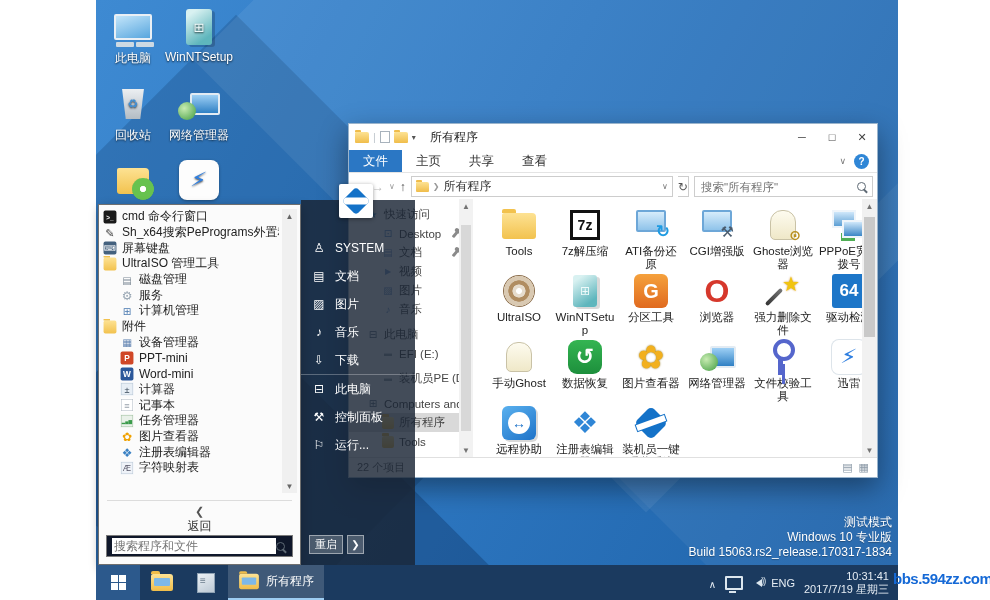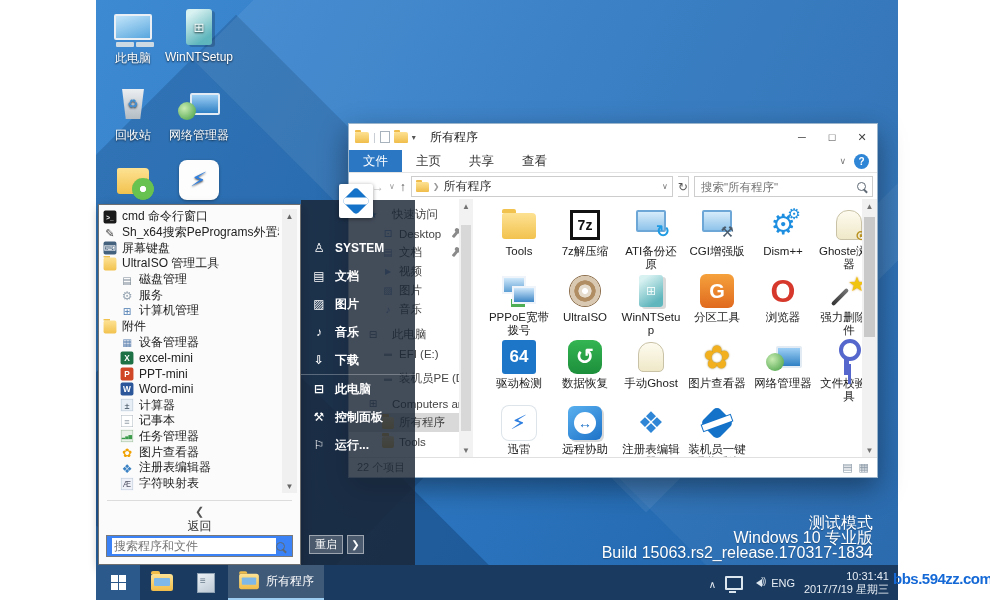--- a/index.html
+++ b/index.html
@@ -31,21 +31,21 @@
   .di.i-thunder-icon::before,.ai.i-thunder-icon::before{content:"⚡";color:#2f7fe0;font-size:22px;font-weight:bold;transform:rotate(8deg);}
   
   .banner{position:absolute;left:660px;top:8px;width:238px;height:89px;background:#1266bd;z-index:2;}
   .banner-box{position:absolute;left:8px;top:14px;width:218px;height:62px;background:#fff;border-radius:9px;display:flex;align-items:center;padding-left:12px;box-sizing:border-box;}
   .zdiamond{width:34px;height:34px;transform:rotate(45deg);background:#1472c8;border-radius:6px;position:relative;overflow:hidden;flex:none;margin-right:10px;}
   .zdiamond::after{content:"";position:absolute;left:-30%;top:50%;width:160%;height:7px;background:#fff;transform:translateY(-50%) rotate(-45deg);}
   .brand-text{display:flex;flex-direction:column;line-height:1;}
   .brand-title{color:#1266bd;font-size:27px;font-weight:bold;letter-spacing:1px;}
   .brand-site{color:#1266bd;font-size:13px;font-weight:bold;margin-top:3px;}
   
-  .testmark{position:absolute;right:117px;top:515px;text-align:right;color:#fff;font-size:16px;line-height:15px;z-index:2;text-shadow:0 1px 1px rgba(0,0,0,.3);}
+  .testmark{position:absolute;right:98px;top:515px;text-align:right;color:#fff;font-size:12px;line-height:15px;z-index:2;text-shadow:0 1px 1px rgba(0,0,0,.3);}
   
   .win{position:absolute;left:348px;top:123px;width:530px;height:355px;background:#fff;border:1px solid #9ab4cc;box-shadow:0 10px 26px rgba(0,0,0,.4);z-index:3;box-sizing:border-box;font-size:12px;color:#333;}
   .titlebar{height:26px;display:flex;align-items:center;}
   .qat{display:flex;align-items:center;gap:4px;padding:0 6px;}
   .qfold{width:14px;height:11px;background:linear-gradient(#fde293,#f0bd4a);border-radius:1px 2px 1px 1px;position:relative;}
   .qfold::before{content:"";position:absolute;top:-2px;left:0;width:6px;height:2px;background:#f0bd4a;border-radius:1px 1px 0 0;}
   .qsep{color:#c2c8ce;font-size:11px;}
   .qpage{width:10px;height:12px;background:#fff;box-shadow:inset 0 0 0 1px #a8b2bc;}
   .qchv{color:#555;font-size:8px;}
   .wtitle{margin-left:8px;color:#222;}
@@ -69,21 +69,21 @@
   .addr-chv{margin-left:auto;color:#777;font-size:8px;}
   .refresh-btn{width:22px;height:21px;border:1px solid #cdcdcd;border-left:none;display:flex;align-items:center;justify-content:center;color:#555;font-size:12px;box-sizing:border-box;}
   .search-box{height:21px;border:1px solid #cdcdcd;flex:1;display:flex;align-items:center;box-sizing:border-box;padding:0 4px;}
   .search-box input{border:none;outline:none;flex:1;font-size:11.5px;color:#555;font-family:inherit;background:transparent;min-width:0;}
   .mag{width:7px;height:7px;border:1.5px solid #5f6a75;border-radius:50%;position:relative;flex:none;margin-right:2px;}
   .mag::after{content:"";position:absolute;width:5px;height:1.5px;background:#5f6a75;transform:rotate(45deg);left:5px;top:7px;}
   
   .winbody{position:absolute;top:75px;left:0;right:0;bottom:20px;display:flex;}
   .sb{width:110px;flex:none;padding-top:6px;box-sizing:border-box;overflow:hidden;}
   .sb-item{height:19px;display:flex;align-items:center;font-size:11.5px;color:#444;position:relative;white-space:nowrap;}
-  .sb-item.lv0{padding-left:18px;gap:8px;}
+  .sb-item.lv0{padding-left:18px;}
   .sb-item.lv1{padding-left:33px;}
   .sb-item.gap{margin-top:6px;}
   .sb-item.selected{background:#d9d9d9;}
   .sb .mi{width:12px;height:12px;font-size:10px;margin-right:5px;}
   .pin{display:none;}
   .sb-item.pinned .pin{display:block;position:absolute;right:3px;top:6px;width:2.5px;height:8px;background:#8a8a8a;border-radius:1px;transform:rotate(40deg);}
   .sb-item.pinned .pin::before{content:"";position:absolute;top:-2px;left:-2px;width:6px;height:4px;background:#8a8a8a;border-radius:2px;}
   .sb-scroll{width:14px;flex:none;background:#f2f2f2;position:relative;}
   .sb-scroll .thumb{position:absolute;left:2px;right:2px;top:26px;bottom:26px;background:#d8d8d8;}
   .scr-arr{position:absolute;left:0;right:0;height:14px;display:flex;align-items:center;justify-content:center;color:#737373;font-size:8px;}
@@ -180,28 +180,28 @@
   .sm-list{position:absolute;left:4px;top:4px;right:21px;height:284px;overflow:hidden;}
   .sm-item{height:15.7px;display:flex;align-items:center;font-size:12px;color:#222;white-space:nowrap;overflow:hidden;}
   .sm-item.indent{padding-left:17px;}
   .sm-item .mi{transform:scale(.92);}
   .sm-scroll{position:absolute;right:3px;top:4px;width:15px;height:284px;background:#f0f0f0;}
   .sm-scroll .scr-arr{color:#666;}
   .sm-sep{position:absolute;left:8px;right:8px;top:295px;height:1px;background:#dcdcdc;}
   .back-row{position:absolute;left:0;right:0;top:299px;height:20px;display:flex;align-items:center;font-size:12px;color:#333;flex-direction:column;}
   .back-chv{width:30px;text-align:center;color:#555;font-weight:bold;}
   .back-chv::before{content:"❮";font-size:11px;}
-  .sm-search{position:absolute;left:7px;right:7px;top:330px;height:22px;border:1px solid #7a7a7a;background:#3b82f6;display:flex;align-items:center;padding:0 5px;box-sizing:border-box;}
+  .sm-search{position:absolute;left:7px;right:7px;top:330px;height:22px;border:1px solid #7a7a7a;background:#0f172a;display:flex;align-items:center;padding:0 5px;box-sizing:border-box;}
   .sm-search input{border:none;outline:none;flex:1;font-size:12px;color:#444;font-family:inherit;min-width:0;}
   
   .ovl{position:absolute;left:301px;top:200px;width:114px;height:365px;background:rgba(26,36,52,.82);z-index:6;}
   .ovl-logo{position:absolute;left:38px;top:-16px;width:34px;height:34px;background:#fff;border-radius:2px;box-shadow:0 1px 4px rgba(0,0,0,.4);display:flex;align-items:center;justify-content:center;}
   .ovl-logo .zdiamond{width:20px;height:20px;margin:0;border-radius:4px;}
   .ov-list{position:absolute;left:0;right:0;top:34px;}
-  .ov-item{height:28px;display:flex;align-items:center;padding-left:11px;color:#fff;font-size:12px;font-weight:bold;}
+  .ov-item{height:28px;display:flex;align-items:center;padding-left:11px;color:#fff;font-size:12px;}
   .ov-item .mi::before{color:#fff;}
   .ov-item .mi{margin-right:9px;font-size:12px;}
   .ovl .ov-item:nth-child(5){border-bottom:1px solid rgba(255,255,255,.28);text-align:right;}
   .ovl-power{position:absolute;left:8px;bottom:11px;display:flex;gap:4px;}
   .restart-btn{min-width:26px;height:17px;background:rgba(255,255,255,.22);border:1px solid rgba(255,255,255,.45);color:#fff;font-size:11px;display:flex;align-items:center;justify-content:center;padding:0 3px;}
   .restart-more{width:15px;height:17px;background:rgba(255,255,255,.22);border:1px solid rgba(255,255,255,.45);color:#fff;font-size:10px;display:flex;align-items:center;justify-content:center;}
   .restart-more::before{content:"❯";}
   
   .taskbar{position:absolute;left:96px;top:565px;width:802px;height:35px;background:#1b3a5f;z-index:7;display:flex;align-items:stretch;}
   .tb-start{width:44px;display:flex;align-items:center;justify-content:center;background:#2c598c;}
@@ -396,24 +396,20 @@
   </div>
             <div class="app">
     <div class="ai i-ati-backup-icon"></div>
     <div class="al">ATI备份还原</div>
   </div>
             <div class="app">
     <div class="ai i-cgi-icon"></div>
     <div class="al">CGI增强版</div>
   </div>
             <div class="app">
-    <div class="ai i-dism-icon"></div>
-    <div class="al">Dism++</div>
-  </div>
-            <div class="app">
     <div class="ai i-ghost-browser-icon"></div>
     <div class="al">Ghoste浏览器</div>
   </div>
             <div class="app">
     <div class="ai i-pppoe-icon"></div>
     <div class="al">PPPoE宽带拨号</div>
   </div>
             <div class="app">
     <div class="ai i-ultraiso-icon"></div>
     <div class="al">UltraISO</div>
@@ -432,26 +428,26 @@
   </div>
             <div class="app">
     <div class="ai i-force-delete-icon"></div>
     <div class="al">强力删除文件</div>
   </div>
             <div class="app">
     <div class="ai i-driver64-icon"></div>
     <div class="al">驱动检测</div>
   </div>
             <div class="app">
+    <div class="ai i-ghost-icon"></div>
+    <div class="al">手动Ghost</div>
+  </div>
+            <div class="app">
     <div class="ai i-data-recovery-icon"></div>
     <div class="al">数据恢复</div>
-  </div>
-            <div class="app">
-    <div class="ai i-ghost-icon"></div>
-    <div class="al">手动Ghost</div>
   </div>
             <div class="app">
     <div class="ai i-imagine-icon"></div>
     <div class="al">图片查看器</div>
   </div>
             <div class="app">
     <div class="ai i-network-manager-icon"></div>
     <div class="al">网络管理器</div>
   </div>
             <div class="app">
@@ -521,24 +517,20 @@
     <span class="mi i-computer-management-icon"></span>
     <span>计算机管理</span>
   </div>
         <div class="sm-item">
     <span class="mi i-folder-icon"></span>
     <span>附件</span>
   </div>
         <div class="sm-item indent">
     <span class="mi i-device-manager-icon"></span>
     <span>设备管理器</span>
-  </div>
-        <div class="sm-item indent">
-    <span class="mi i-excel-icon"></span>
-    <span>excel-mini</span>
   </div>
         <div class="sm-item indent">
     <span class="mi i-ppt-icon"></span>
     <span>PPT-mini</span>
   </div>
         <div class="sm-item indent">
     <span class="mi i-word-icon"></span>
     <span>Word-mini</span>
   </div>
         <div class="sm-item indent">

